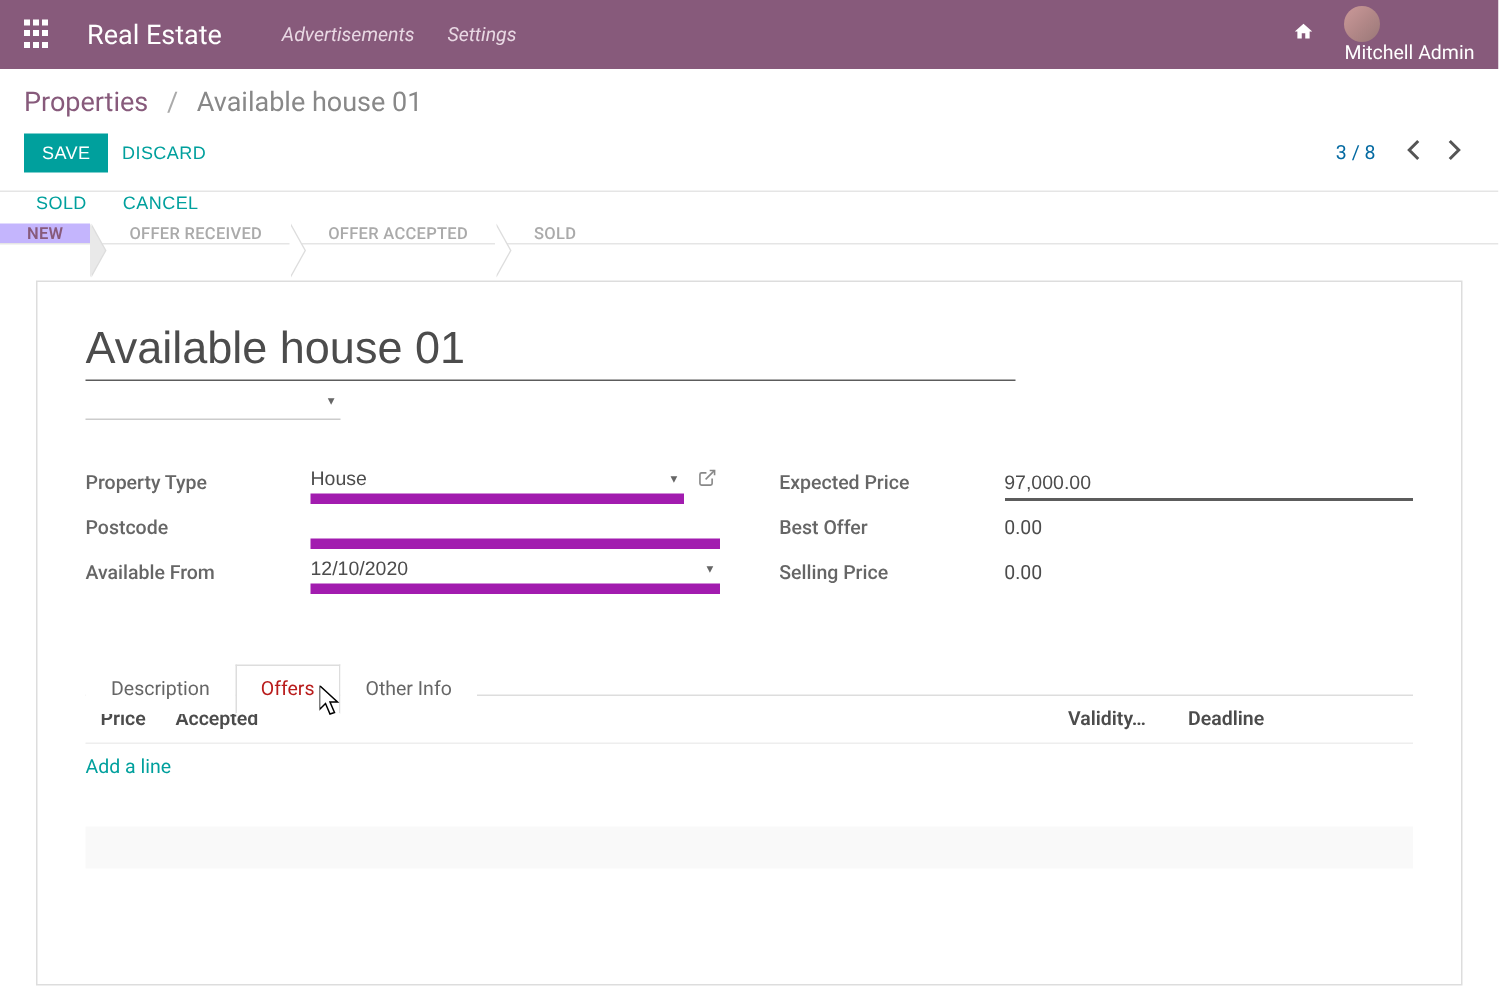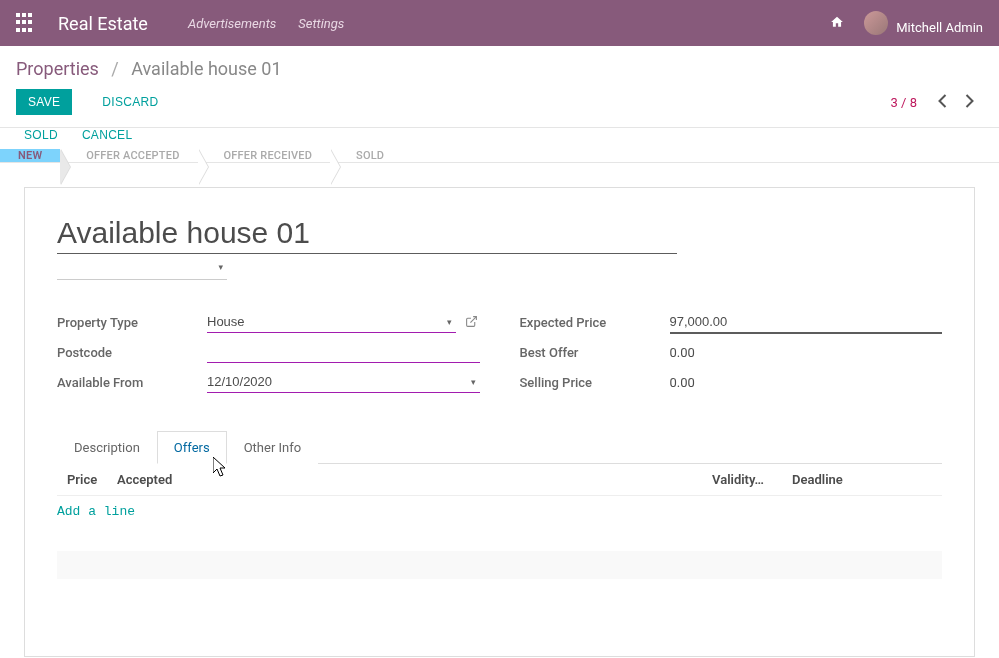--- a/index.html
+++ b/index.html
@@ -7,84 +7,84 @@
   
   
   .navbar { background: #875a7b; color: #fff; height: 46px; display: flex; align-items: center; padding: 0 16px; }
   .navbar .apps-icon { width: 20px; height: 20px; display: flex; flex-wrap: wrap; gap: 2px; margin-right: 22px; cursor: pointer; }
   .navbar .apps-icon span { width: 4px; height: 4px; background: #fff; }
   .navbar .brand { font-size: 18px; font-weight: 400; margin-right: 40px; color: #fff; }
   .navbar .nav-link { color: #e9d8e4; font-size: 13px; margin-right: 22px; cursor: pointer; font-style: italic; }
   .navbar .spacer { flex: 1; }
   .navbar .home-icon { color: #fff; margin-right: 20px; font-size: 13px; cursor: pointer; }
   .navbar .avatar { width: 24px; height: 24px; border-radius: 50%; background: linear-gradient(135deg,#c99 0%,#977 100%); display: inline-block; margin-right: 8px; vertical-align: middle; }
-  .navbar .user { display: flex; align-items: flex-end; color: #fff; font-size: 13px; cursor: pointer; }
+  .navbar .user { display: flex; align-items: flex-start; color: #fff; font-size: 13px; cursor: pointer; flex-direction: column; }
   
   
   .breadcrumb-row { padding: 12px 16px 10px 16px; display: flex; align-items: flex-end; }
   .breadcrumb { font-size: 18px; }
   .breadcrumb .root { color: #875a7b; cursor: pointer; }
   .breadcrumb .sep { color: #aaa; margin: 0 8px; }
   .breadcrumb .current { color: #888; }
   
   
   .action-bar { padding: 0 16px 12px 16px; display: flex; align-items: center; }
-  .btn-save { background: #00a09d; color: #fff; border: none; padding: 6px 12px; font-size: 12px; font-weight: 500; text-transform: uppercase; cursor: pointer; margin-right: 30px; letter-spacing: 0.3px;}
+  .btn-save { background: #00a09d; color: #fff; border: none; padding: 6px 12px; font-size: 12px; font-weight: 500; text-transform: uppercase; cursor: pointer; margin-right: 9px; letter-spacing: 0.3px;}
   .btn-discard { color: #00a09d; font-size: 12px; font-weight: 500; text-transform: uppercase; cursor: pointer; background: none; border: none; letter-spacing: 0.3px;}
   .action-bar .spacer { flex: 1; }
-  .pager { display: flex; align-items: center; color: #be185d; font-size: 13px; }
+  .pager { display: flex; align-items: center; color: #0369a1; font-size: 13px; }
   .pager .count { margin-right: 12px; }
   .pager .arrow { color: #666; font-size: 14px; padding: 4px 8px; cursor: pointer; }
   
   
   .status-bar { border-top: 1px solid #e5e5e5; border-bottom: 1px solid #e5e5e5; display: flex; align-items: stretch; height: 36px; flex-direction: column; }
   .status-bar .status-actions { display: flex; align-items: center; padding-left: 24px; }
   .status-btn { color: #00a09d; font-size: 12px; font-weight: 500; text-transform: uppercase; background: none; border: none; cursor: pointer; margin-right: 24px; letter-spacing:0.3px; }
   .status-bar .spacer { flex: 1; }
   .status-steps { display: flex; align-items: stretch; }
   .step { position: relative; display: flex; align-items: center; padding: 0 18px 0 26px; font-size: 11px; font-weight: 500; text-transform: uppercase; color: #aaa; background: #fff; letter-spacing:0.2px; }
   .step::after { content: ""; position: absolute; right: -10px; top: 0; width: 0; height: 0; border-top: 18px solid transparent; border-bottom: 18px solid transparent; border-left: 10px solid #fff; z-index: 2; }
   .step::before { content: ""; position: absolute; right: -11px; top: 0; width: 0; height: 0; border-top: 18px solid transparent; border-bottom: 18px solid transparent; border-left: 10px solid #ddd; z-index: 1; }
-  .step.active { background: #7dd3fc; color: #875a7b; font-weight: 600; }
+  .step.active { background: #c4b5fd; color: #875a7b; font-weight: 600; }
   .step.active::after { border-left-color: #e9e9e9; }
   .step:last-child::after, .step:last-child::before { display: none; }
   .step:first-child { padding-left: 18px; }
   
   
   .sheet-wrap { padding: 24px 24px; }
   .sheet { border: 1px solid #ddd; background: #fff; padding: 24px 32px 40px 32px; min-height: 450px; }
   .title-input { font-size: 30px; font-weight: 400; color: #4c4c4c; border: none; border-bottom: 1px solid #5c5c5c; width: 620px; padding: 4px 0 3px 0; outline: none; margin-bottom: 6px; }
   .tag-select { position: relative; width: 170px; border-bottom: 1px solid #ccc; height: 20px; margin-bottom: 28px; }
   .tag-select .caret { position: absolute; right: 4px; top: 2px; font-size: 9px; color: #666; }
   
   .form-grid { display: flex; gap: 40px; margin-bottom: 32px; justify-content: flex-end; }
   .form-col { flex: 1; }
   .form-row { display: flex; align-items: center; min-height: 28px; margin-bottom: 2px; }
   .form-row .lbl { width: 150px; color: #666; font-weight: 500; font-size: 13px; }
   .form-row .fld { flex: 1; position: relative; }
-  .fld-input { width: 100%; border: none; border-bottom: 1px solid #a21caf; padding: 3px 0; font-size: 13px; color: #4c4c4c; outline: none; background: transparent; }
+  .fld-input { width: 100%; border: none; border-bottom: 7px solid #a21caf; padding: 3px 0; font-size: 13px; color: #4c4c4c; outline: none; background: transparent; }
   .fld-input.emph { border-bottom: 2px solid #5c5c5c; }
   .fld-static { font-size: 13px; color: #4c4c4c; padding: 3px 0; }
   .fld .caret { position: absolute; right: 4px; top: 6px; font-size: 9px; color: #666; pointer-events: none; }
   .fld .ext-icon { position: absolute; right: -22px; top: 4px; color: #888; cursor: pointer; }
   .fld.has-ext { margin-right: 24px; }
   
   
   .tabs { display: flex; border-bottom: 1px solid #ddd; }
-  .tab { padding: 8px 16px; font-size: 13px; color: #666; cursor: pointer; border: 1px solid transparent; border-bottom: none; position: relative; top: 1px; background: #fff; }
-  .tab.active { border-color: #ddd; border-bottom: 1px solid #fff; color: #0369a1; }
+  .tab { padding: 8px 16px; font-size: 13px; color: #666; cursor: pointer; border: 1px solid transparent; border-bottom: none; position: relative; top: 13px; background: #fff; }
+  .tab.active { border-color: #ddd; border-bottom: 1px solid #fff; color: #b91c1c; }
   
   .offers-table { width: 100%; }
   .offers-head { display: flex; padding: 8px 10px 8px 10px; font-size: 13px; font-weight: 600; color: #4c4c4c; border-bottom: 1px solid #eee; }
   .col-price { width: 50px; }
   .col-partner { flex: 1; }
   .col-validity { width: 80px; }
   .col-deadline { width: 140px; }
   .offers-body { min-height: 120px; }
-  .add-line { padding: 8px 0 8px 0px; color: #00a09d; font-size: 13px; cursor: pointer; font-family: Liberation Mono, monospace; }
+  .add-line { padding: 8px 0 8px 0px; color: #00a09d; font-size: 13px; cursor: pointer; }
   .spacer-row { height: 28px; background: #f9f9f9; margin-top: 24px; }
   
   .cursor-overlay { position: absolute; left: 213px; top: 294px; pointer-events: none; font-size: 16px; color: #000; }
 </style>
 </head>
 <body>
 
 <div class="navbar">
   <div class="apps-icon">
     <span></span>
@@ -140,22 +140,22 @@
 </div>
 
 <div class="status-bar">
   <div class="status-actions">
     <button class="status-btn">Sold</button>
     <button class="status-btn">Cancel</button>
   </div>
   <div class="spacer"></div>
   <div class="status-steps">
     <div class="step active">New</div>
+    <div class="step">Offer Received</div>
     <div class="step">Offer Accepted</div>
-    <div class="step">Offer Received</div>
     <div class="step">Sold</div>
   </div>
 </div>
 
 <div class="sheet-wrap" style="position:relative;">
   <div class="sheet">
     <input class="title-input" value="Available house 01" style="">
     <div class="tag-select">
       <span class="caret">▾</span>
     </div>

